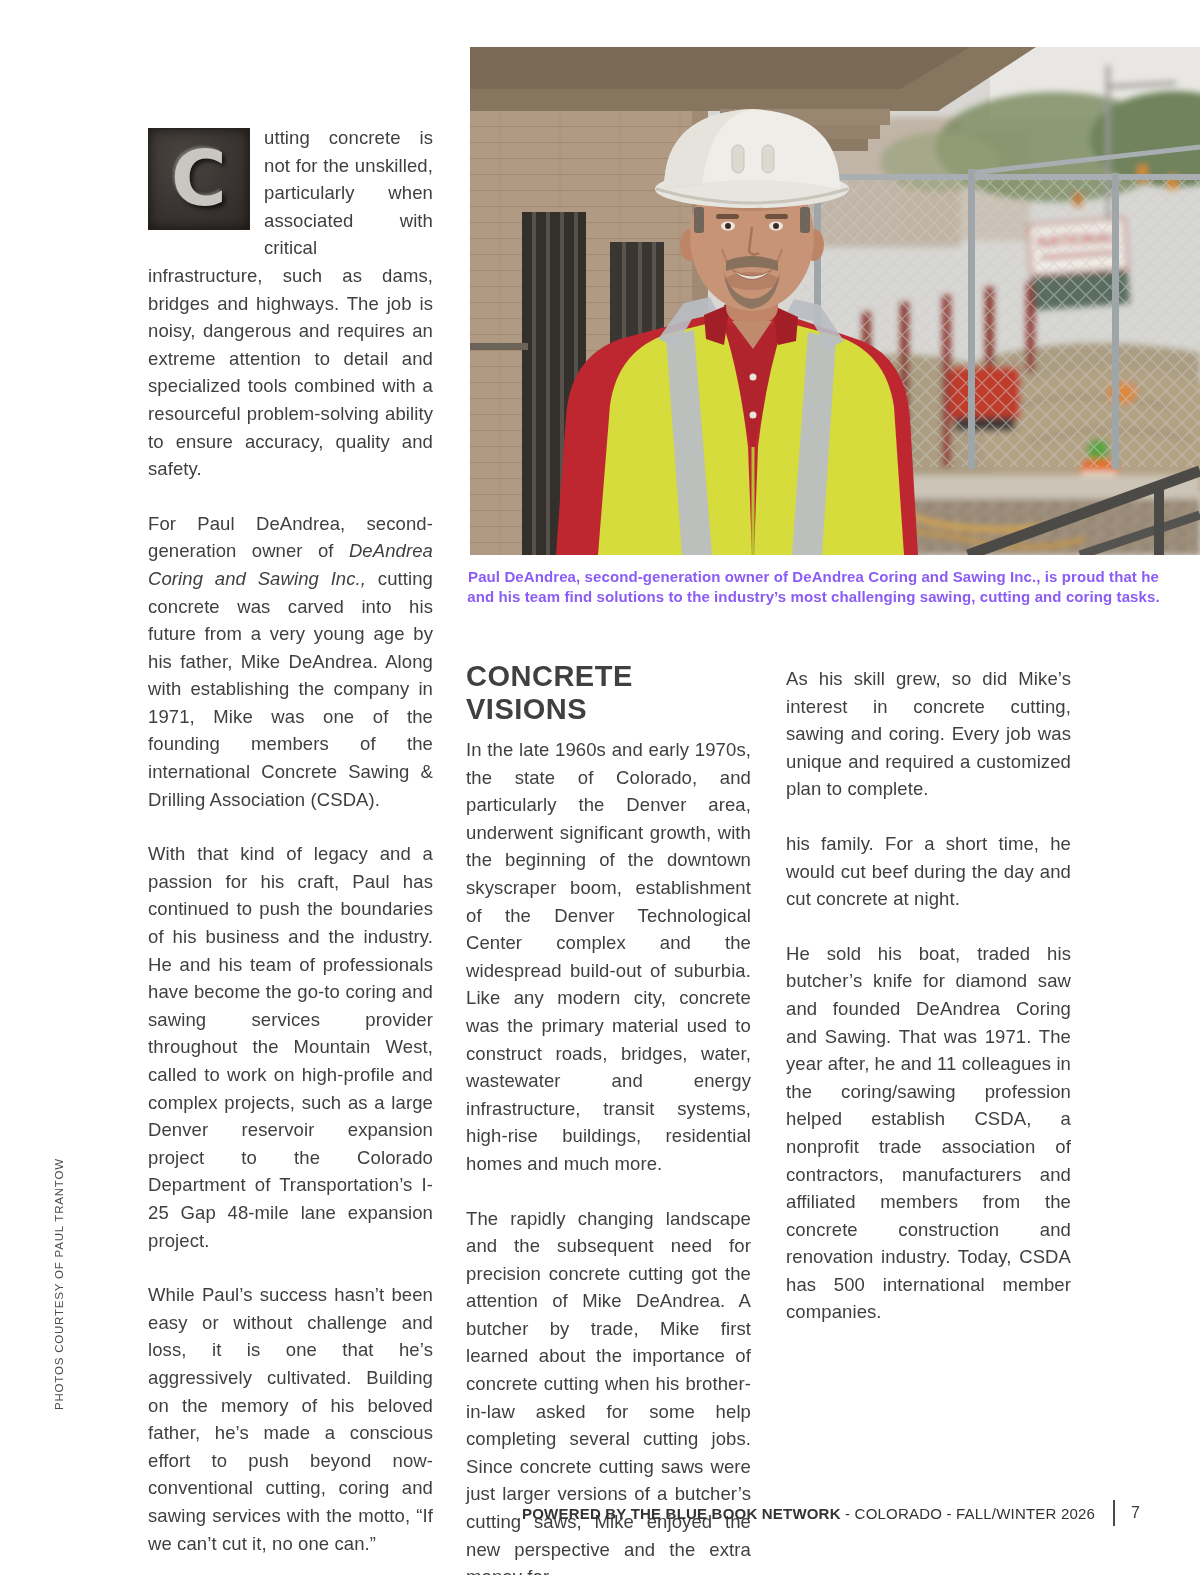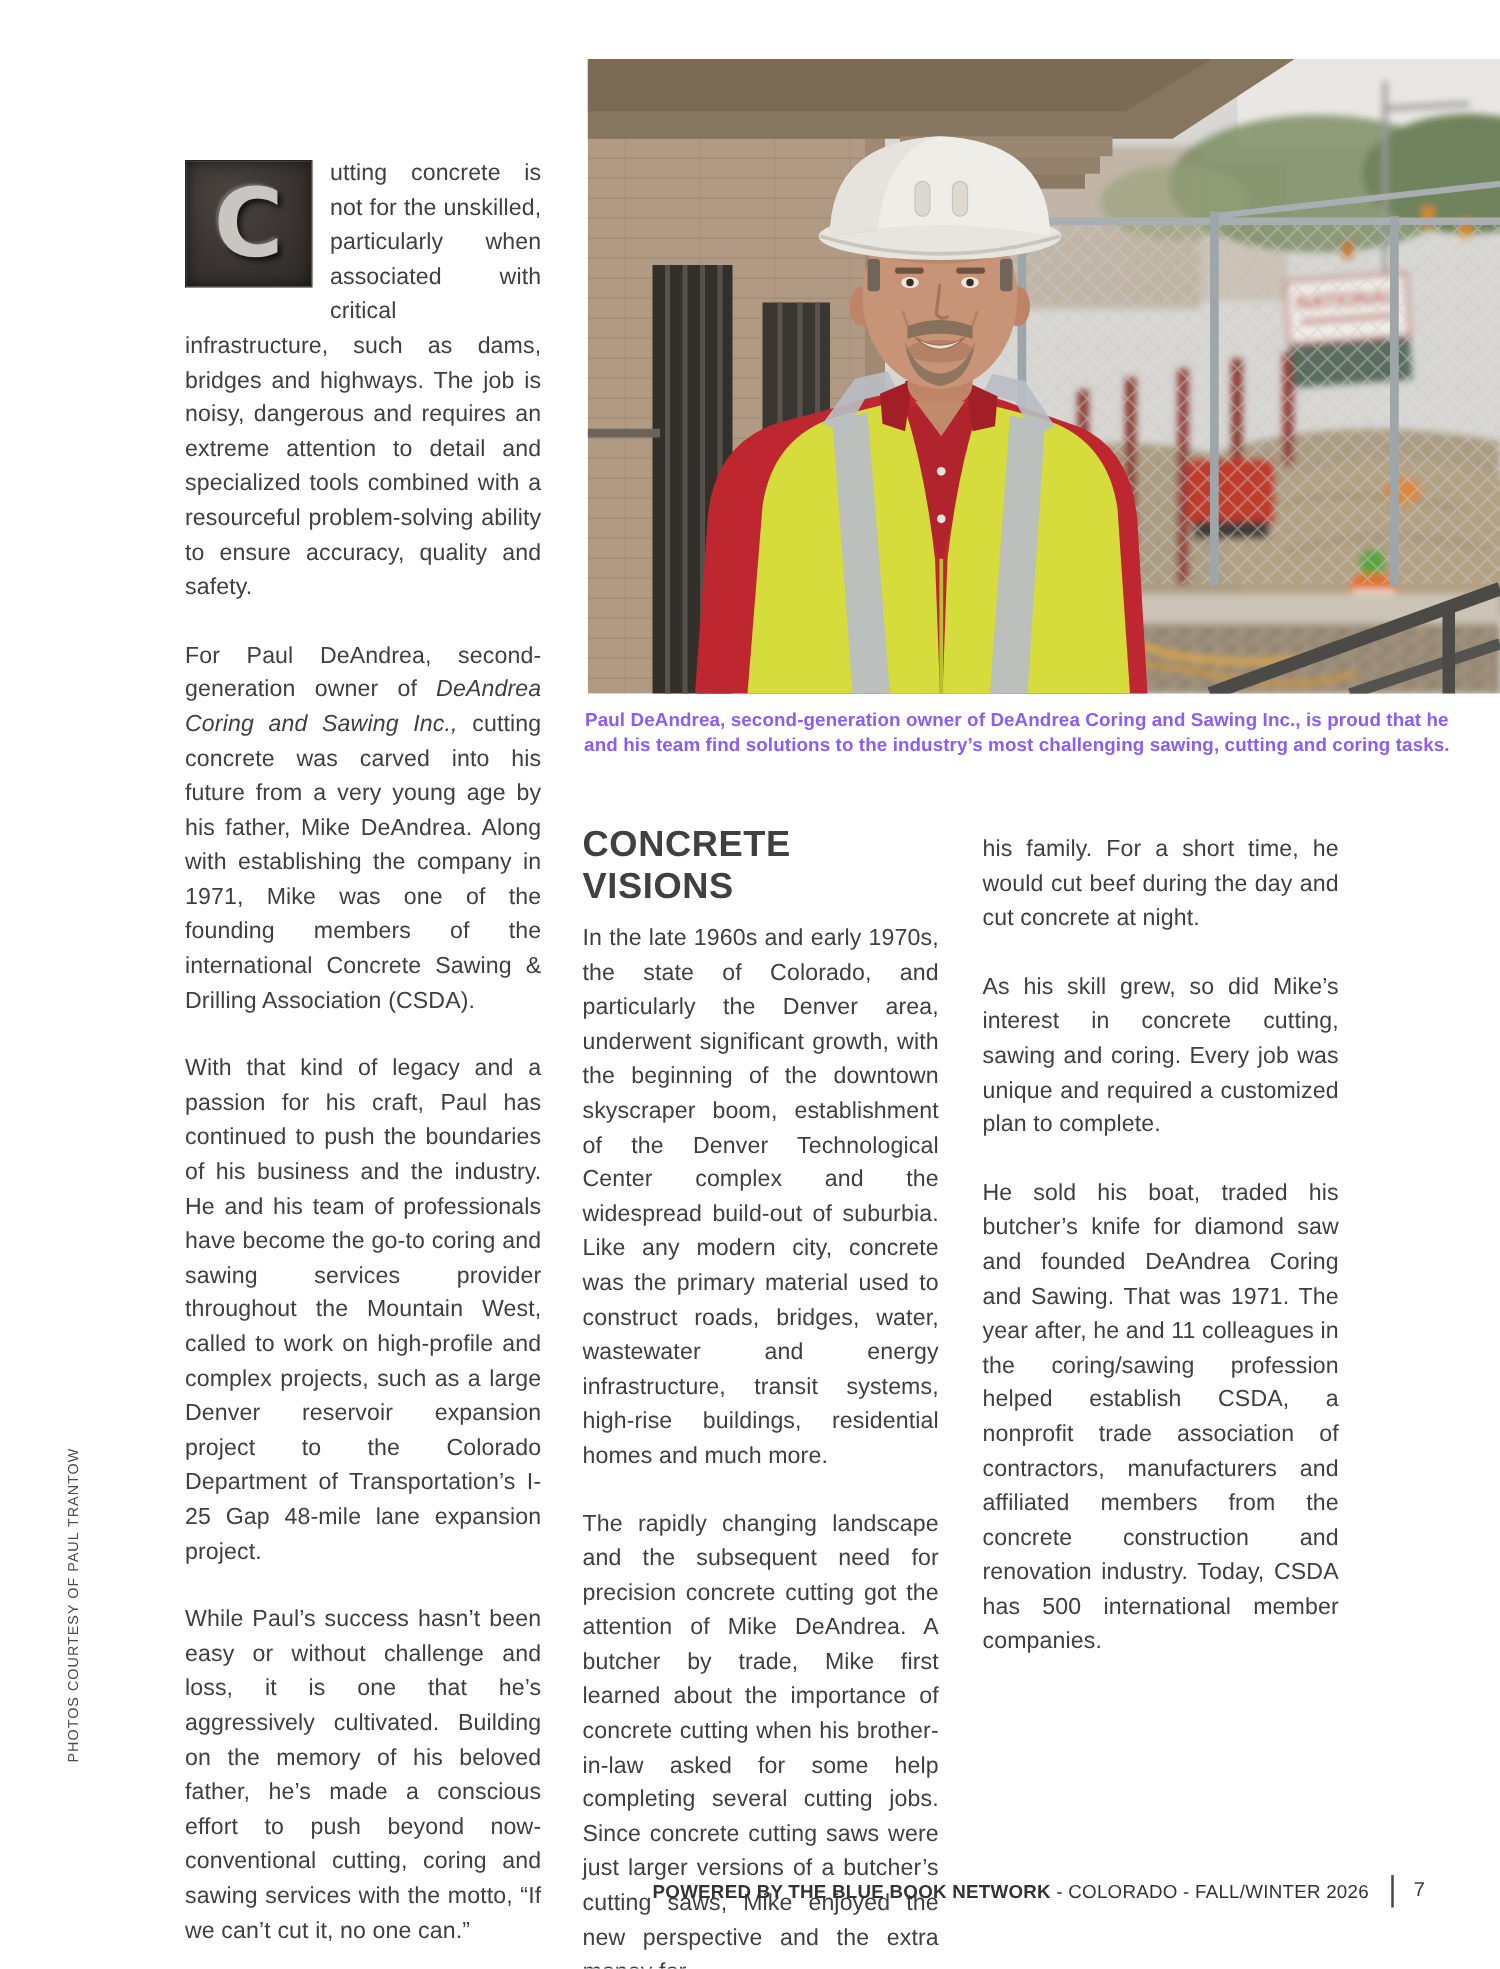--- a/index.html
+++ b/index.html
@@ -218,22 +218,22 @@
 
   <div class="caption">Paul DeAndrea, second-generation owner of DeAndrea Coring and Sawing Inc., is proud that he and his team find solutions to the industry’s most challenging sawing, cutting and coring tasks.</div>
 
   <div class="col mid-col">
     <h2 class="section-heading" style="color: #404040;">CONCRETE VISIONS</h2>
     <p class="body-p">In the late 1960s and early 1970s, the state of Colorado, and particularly the Denver area, underwent significant growth, with the beginning of the downtown skyscraper boom, establishment of the Denver Technological Center complex and the widespread build-out of suburbia. Like any modern city, concrete was the primary material used to construct roads, bridges, water, wastewater and energy infrastructure, transit systems, high-rise buildings, residential homes and much more.</p>
     <p class="body-p">The rapidly changing landscape and the subsequent need for precision concrete cutting got the attention of Mike DeAndrea. A butcher by trade, Mike first learned about the importance of concrete cutting when his brother-in-law asked for some help completing several cutting jobs. Since concrete cutting saws were just larger versions of a butcher’s cutting saws, Mike enjoyed the new perspective and the extra money for</p>
   </div>
 
   <div class="col right-col">
+    <p class="body-p">As his skill grew, so did Mike’s interest in concrete cutting, sawing and coring. Every job was unique and required a customized plan to complete.</p>
     <p class="body-p">his family. For a short time, he would cut beef during the day and cut concrete at night.</p>
-    <p class="body-p">As his skill grew, so did Mike’s interest in concrete cutting, sawing and coring. Every job was unique and required a customized plan to complete.</p>
     <p class="body-p">He sold his boat, traded his butcher’s knife for diamond saw and founded DeAndrea Coring and Sawing. That was 1971. The year after, he and 11 colleagues in the coring/sawing profession helped establish CSDA, a nonprofit trade association of contractors, manufacturers and affiliated members from the concrete construction and renovation industry. Today, CSDA has 500 international member companies.</p>
   </div>
 
   <div class="footer">
     <span class="f-bold">POWERED BY THE BLUE BOOK NETWORK</span>
       <span class="f-reg"> - COLORADO - FALL/WINTER 2026</span>
     <span class="f-divider"></span>
     <span class="f-page">7</span>
   </div>
 

